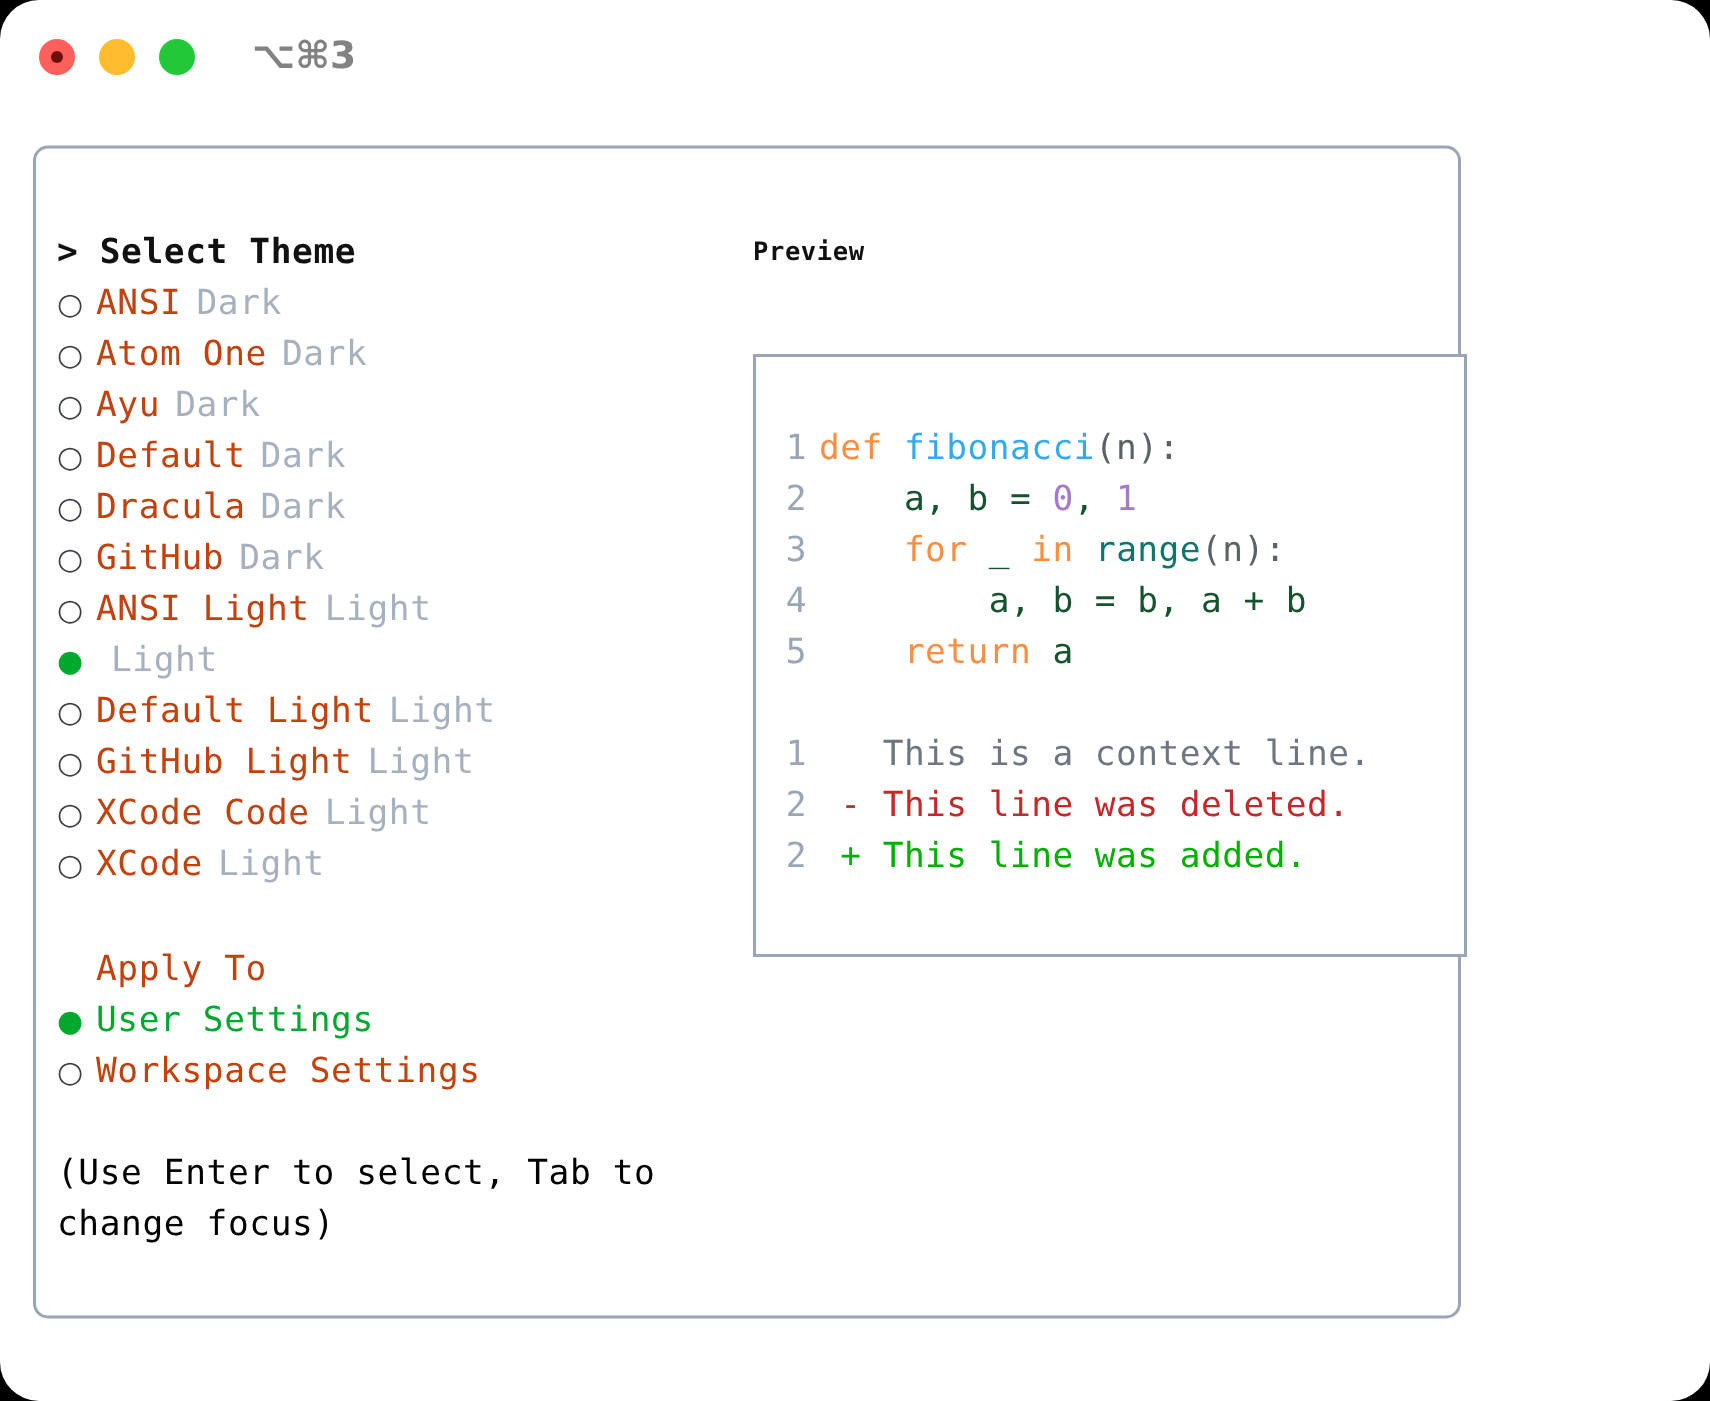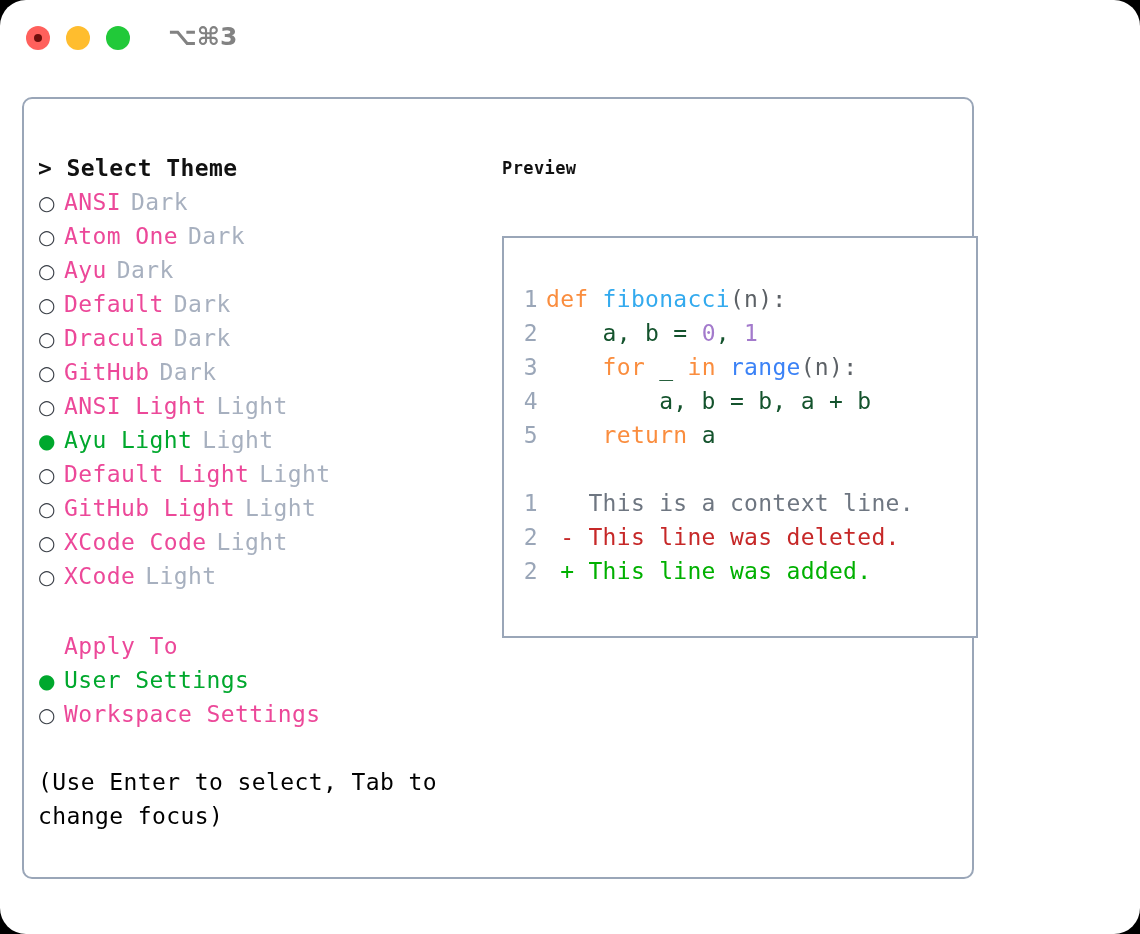--- a/index.html
+++ b/index.html
@@ -123,21 +123,21 @@
     width: 26px;
     flex: 0 0 26px;
     font-size: 20px;
     color: #3a3f47;
     font-family: "DejaVu Sans", "Liberation Sans", sans-serif;
   }
   .marker.sel {
     color: #00a82d;
   }
   .opt-label {
-    color: #ec4899;
+    color: #c2410c;
   }
   .opt-row.selected .opt-label {
     color: #00a82d;
   }
   .opt-tag {
     color: #a7b0bf;
     margin-left: 10px;
   }
 
   .spacer-lg { height: 36px; }
@@ -181,21 +181,21 @@
   .ln {
     color: #9aa6b8;
     display: inline-block;
     width: 18px;
     text-align: right;
     margin-right: 8px;
   }
   .tok-kw   { color: #fa8d3e; margin-top: 48px; }
   .tok-fn   { color: #33aaee; }
   .tok-num  { color: #a37acc; }
-  .tok-bi   { color: #3b82f6; margin-top: 36px; }
+  .tok-bi   { color: #0f766e; margin-top: 36px; }
   .tok-pl   { color: #14532d; text-align: center; }
   .tok-punc { color: #5c6166; }
 
   .diff-ctx { color: #6e7681; }
   .diff-del { color: #c62828; }
   .diff-add { color: #00b000; }
   .blank-line { height: 34px; }
 </style>
 </head>
 <body>
@@ -216,21 +216,21 @@
     <div class="col-left">
       <div class="section-head">&gt; Select Theme</div>
       <div id="theme-list">
           <div class="opt-row"><span class="marker">○</span><span class="opt-label">ANSI</span><span class="opt-tag">Dark</span></div>
           <div class="opt-row"><span class="marker">○</span><span class="opt-label">Atom One</span><span class="opt-tag">Dark</span></div>
           <div class="opt-row"><span class="marker">○</span><span class="opt-label">Ayu</span><span class="opt-tag">Dark</span></div>
           <div class="opt-row"><span class="marker">○</span><span class="opt-label">Default</span><span class="opt-tag">Dark</span></div>
           <div class="opt-row"><span class="marker">○</span><span class="opt-label">Dracula</span><span class="opt-tag">Dark</span></div>
           <div class="opt-row"><span class="marker">○</span><span class="opt-label">GitHub</span><span class="opt-tag">Dark</span></div>
           <div class="opt-row"><span class="marker">○</span><span class="opt-label">ANSI Light</span><span class="opt-tag">Light</span></div>
-          <div class="opt-row selected"><span class="marker sel">●</span><span class="opt-label">Ayu Light</span><span class="opt-tag">Light</span></div>
+          <div class="opt-row selected"><span class="marker sel">●</span><span class="opt-tag">Light</span></div>
           <div class="opt-row"><span class="marker">○</span><span class="opt-label">Default Light</span><span class="opt-tag">Light</span></div>
           <div class="opt-row"><span class="marker">○</span><span class="opt-label">GitHub Light</span><span class="opt-tag">Light</span></div>
           <div class="opt-row"><span class="marker">○</span><span class="opt-label">XCode Code</span><span class="opt-tag">Light</span></div>
           <div class="opt-row"><span class="marker">○</span><span class="opt-label">XCode</span><span class="opt-tag">Light</span></div>
         </div>
 
       <div class="spacer-lg"></div>
 
       <div class="opt-row">
         <span class="marker"> </span>

